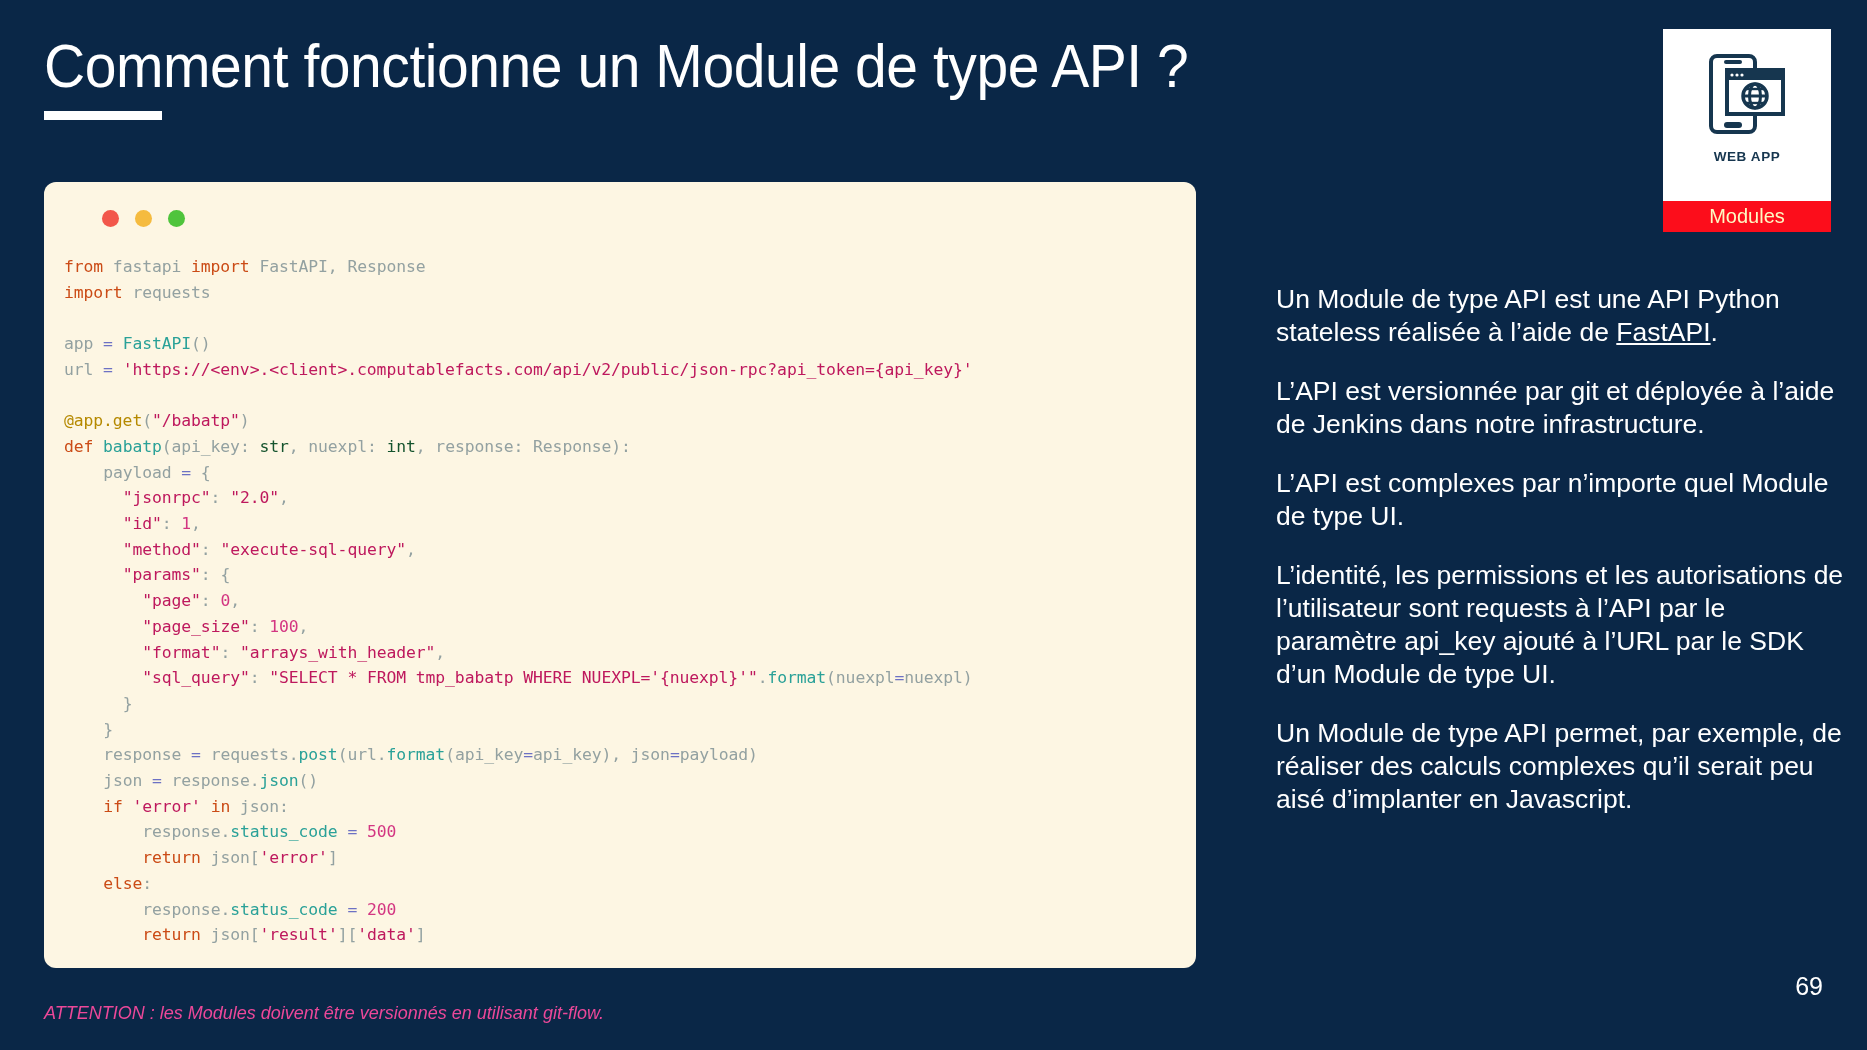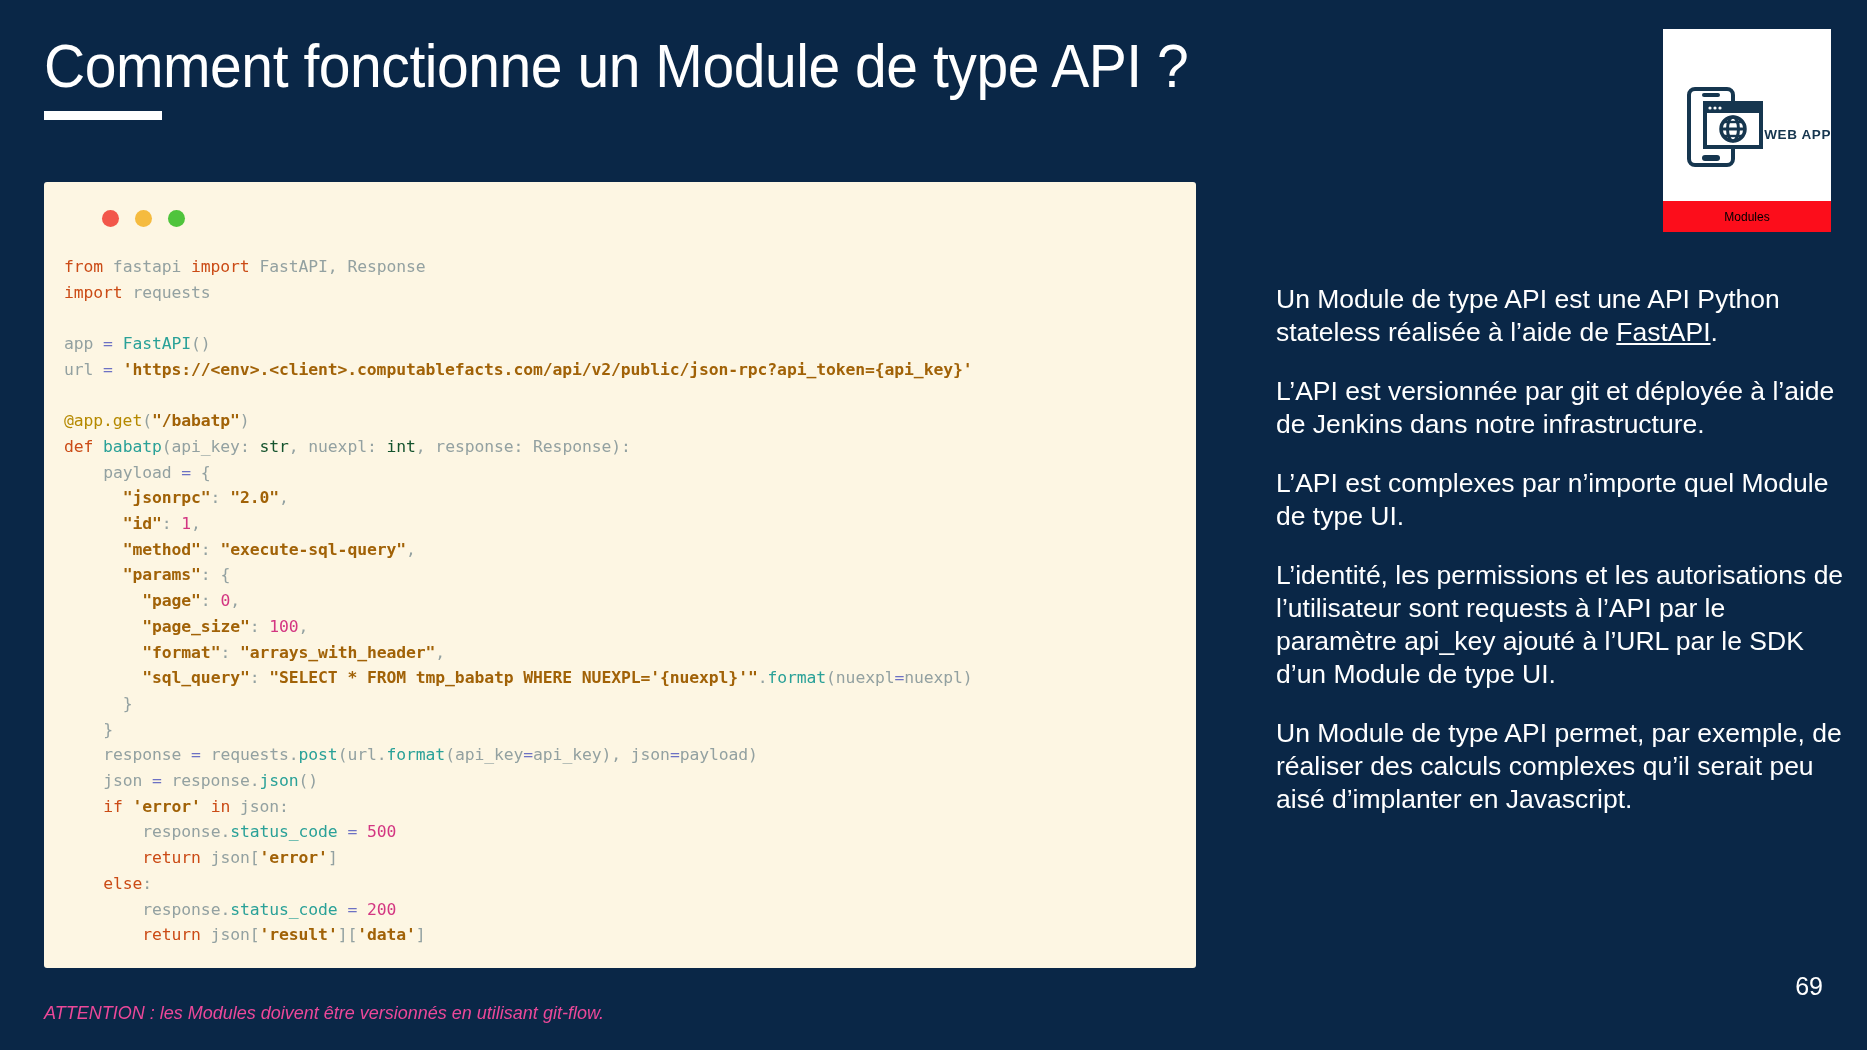--- a/index.html
+++ b/index.html
@@ -43,21 +43,21 @@
   }
 
   
   .code-card {
     position: absolute;
     left: 44px;
     top: 182px;
     width: 1152px;
     height: 786px;
     background: #fdf6e3;
-    border-radius: 3px;
+    border-radius: 12px;
     overflow: hidden;
     padding-left: 40px;
   }
   .traffic {
     position: absolute;
     left: 58px;
     top: 28px;
     display: flex;
     gap: 16px;
   }
@@ -76,21 +76,21 @@
     line-height: 25.7px;
     white-space: pre;
     color: #93a1a1;
     letter-spacing: -0.1px;
   }
 
   
   .t-kw      { color: #cb4b16; }              
   .t-dec     { color: #b58900; }              
   .t-fn      { color: #2aa198; }              
-  .t-str     { color: #a16207; font-weight: bold; }              
+  .t-str     { color: #be185d; }              
   .t-num     { color: #d33682; }              
   .t-type    { color: #14532d; }              
   .t-plain   { color: #93a1a1; }
   .t-punct   { color: #93a1a1; }
   .t-op      { color: #6c71c4; }
 
   
   .notes {
     position: absolute;
     left: 1276px;
@@ -107,42 +107,42 @@
 
   
   .badge {
     position: absolute;
     left: 1663px;
     top: 29px;
     width: 168px;
     height: 172px;
     background: #ffffff;
     display: flex;
-    flex-direction: row;
+    flex-direction: column;
     align-items: center;
-    justify-content: flex-end;
+    justify-content: flex-start;
     padding-top: 24px;
   }
   .badge-icon { width: 78px; height: 82px; }
   .badge-label {
     margin-top: 14px;
     font-size: 13.5px;
     font-weight: bold;
     color: #16364f;
     letter-spacing: 0.6px;
   }
   .badge-strip {
     position: absolute;
     left: 1663px;
     top: 201px;
     width: 168px;
     height: 31px;
     background: #fc0d1b;
-    color: #000000;
-    font-size: 12px;
+    color: #fef9c3;
+    font-size: 20px;
     display: flex;
     align-items: center;
     justify-content: center;
   }
 
   
   .footer-note {
     position: absolute;
     left: 44px;
     top: 1003px;

